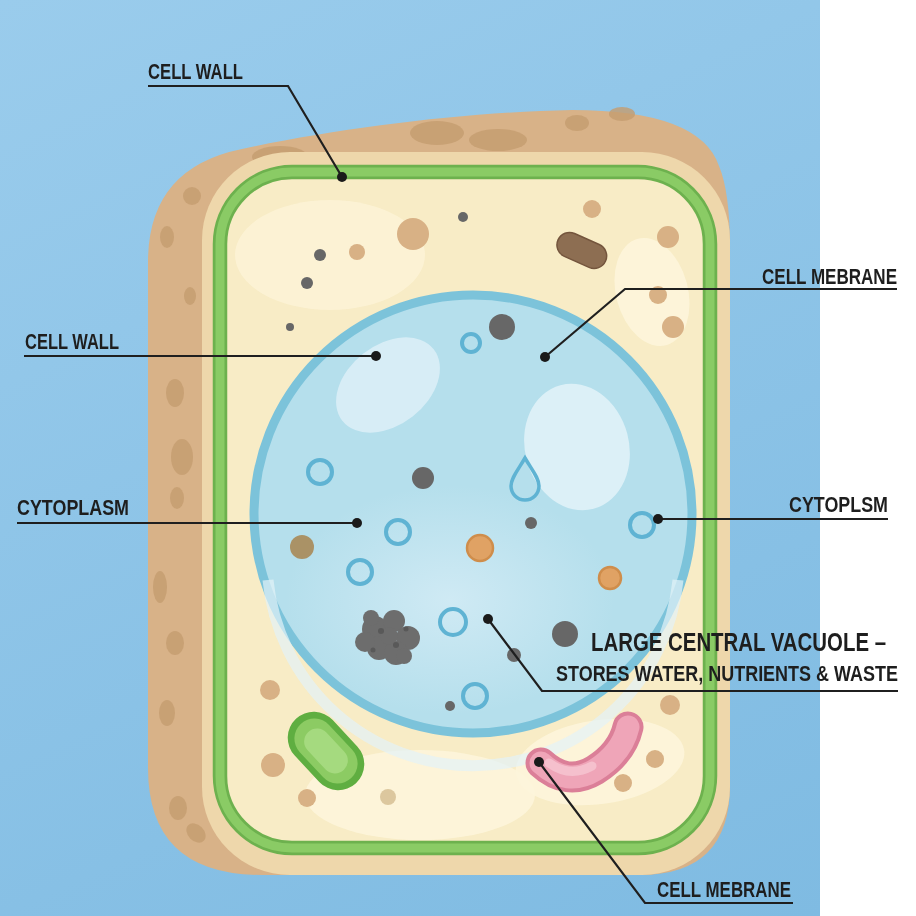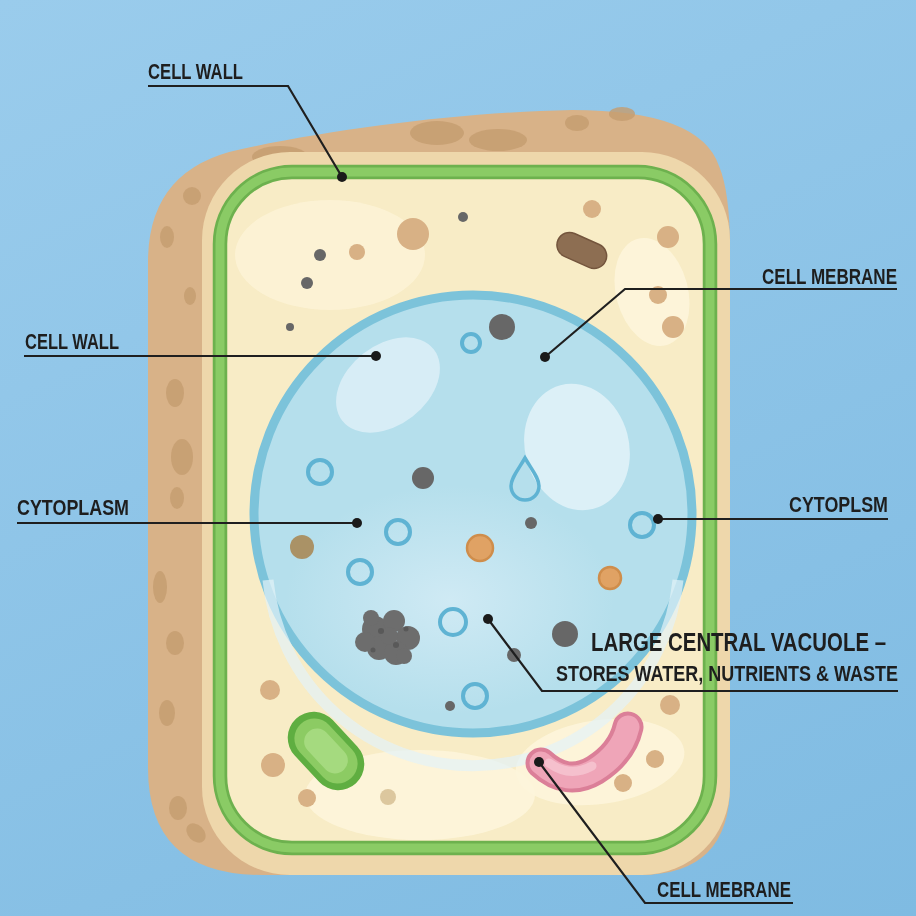--- a/index.html
+++ b/index.html
@@ -1,21 +1,21 @@
 <!DOCTYPE html>
 <html style="--bg_top: #9accec; --bg_bottom: #7fbbe2; --side_face: #d8b288; --face_spot: #c49c6f; --front_face: #eed7ab; --membrane_dark: #6db14e; --membrane_light: #8acb65; --cytoplasm: #f8ecc6; --cytoplasm_glow: #fdf5da; --vacuole_fill: #b5dfec; --vacuole_border: #7cc3da; --vacuole_highlight: #d7edf6; --ring_stroke: #5fb3d3; --grey_dot: #676767; --tan_dot: #d8b185; --orange_dot_fill: #e0a264; --orange_dot_stroke: #cf8d4b; --brown_capsule: #8d6e52; --brown_dot: #a98a58; --chloro_outer: #5fae41; --chloro_mid: #8ccb63; --chloro_inner: #a5da7f; --mito_outer: #db7f98; --mito_mid: #efa5b8; --mito_inner: #f5c3cf; --label_text: #1e1e1e; --leader_line: #1f1f1f;"><head>
 <meta charset="utf-8">
 <style>
   html,body{margin:0;padding:0;}
   body{
     width:916px;height:916px;overflow:hidden;
     font-family:"Liberation Sans","DejaVu Sans",sans-serif;
   }
   #stage{
-    position:relative;width:916px;height:916px;
+    position:relative;width:820px;height:916px;
     background:linear-gradient(155deg,var(--bg_top) 0%,var(--bg_bottom) 100%);
   }
   svg{position:absolute;inset:0;display:block;}
   .lbl{
     font-family:"Liberation Sans","DejaVu Sans",sans-serif;
     font-weight:bold;
     fill:var(--label_text);
     letter-spacing:0px;
   }
   .leader{stroke:var(--leader_line);stroke-width:2.2;fill:none;}

